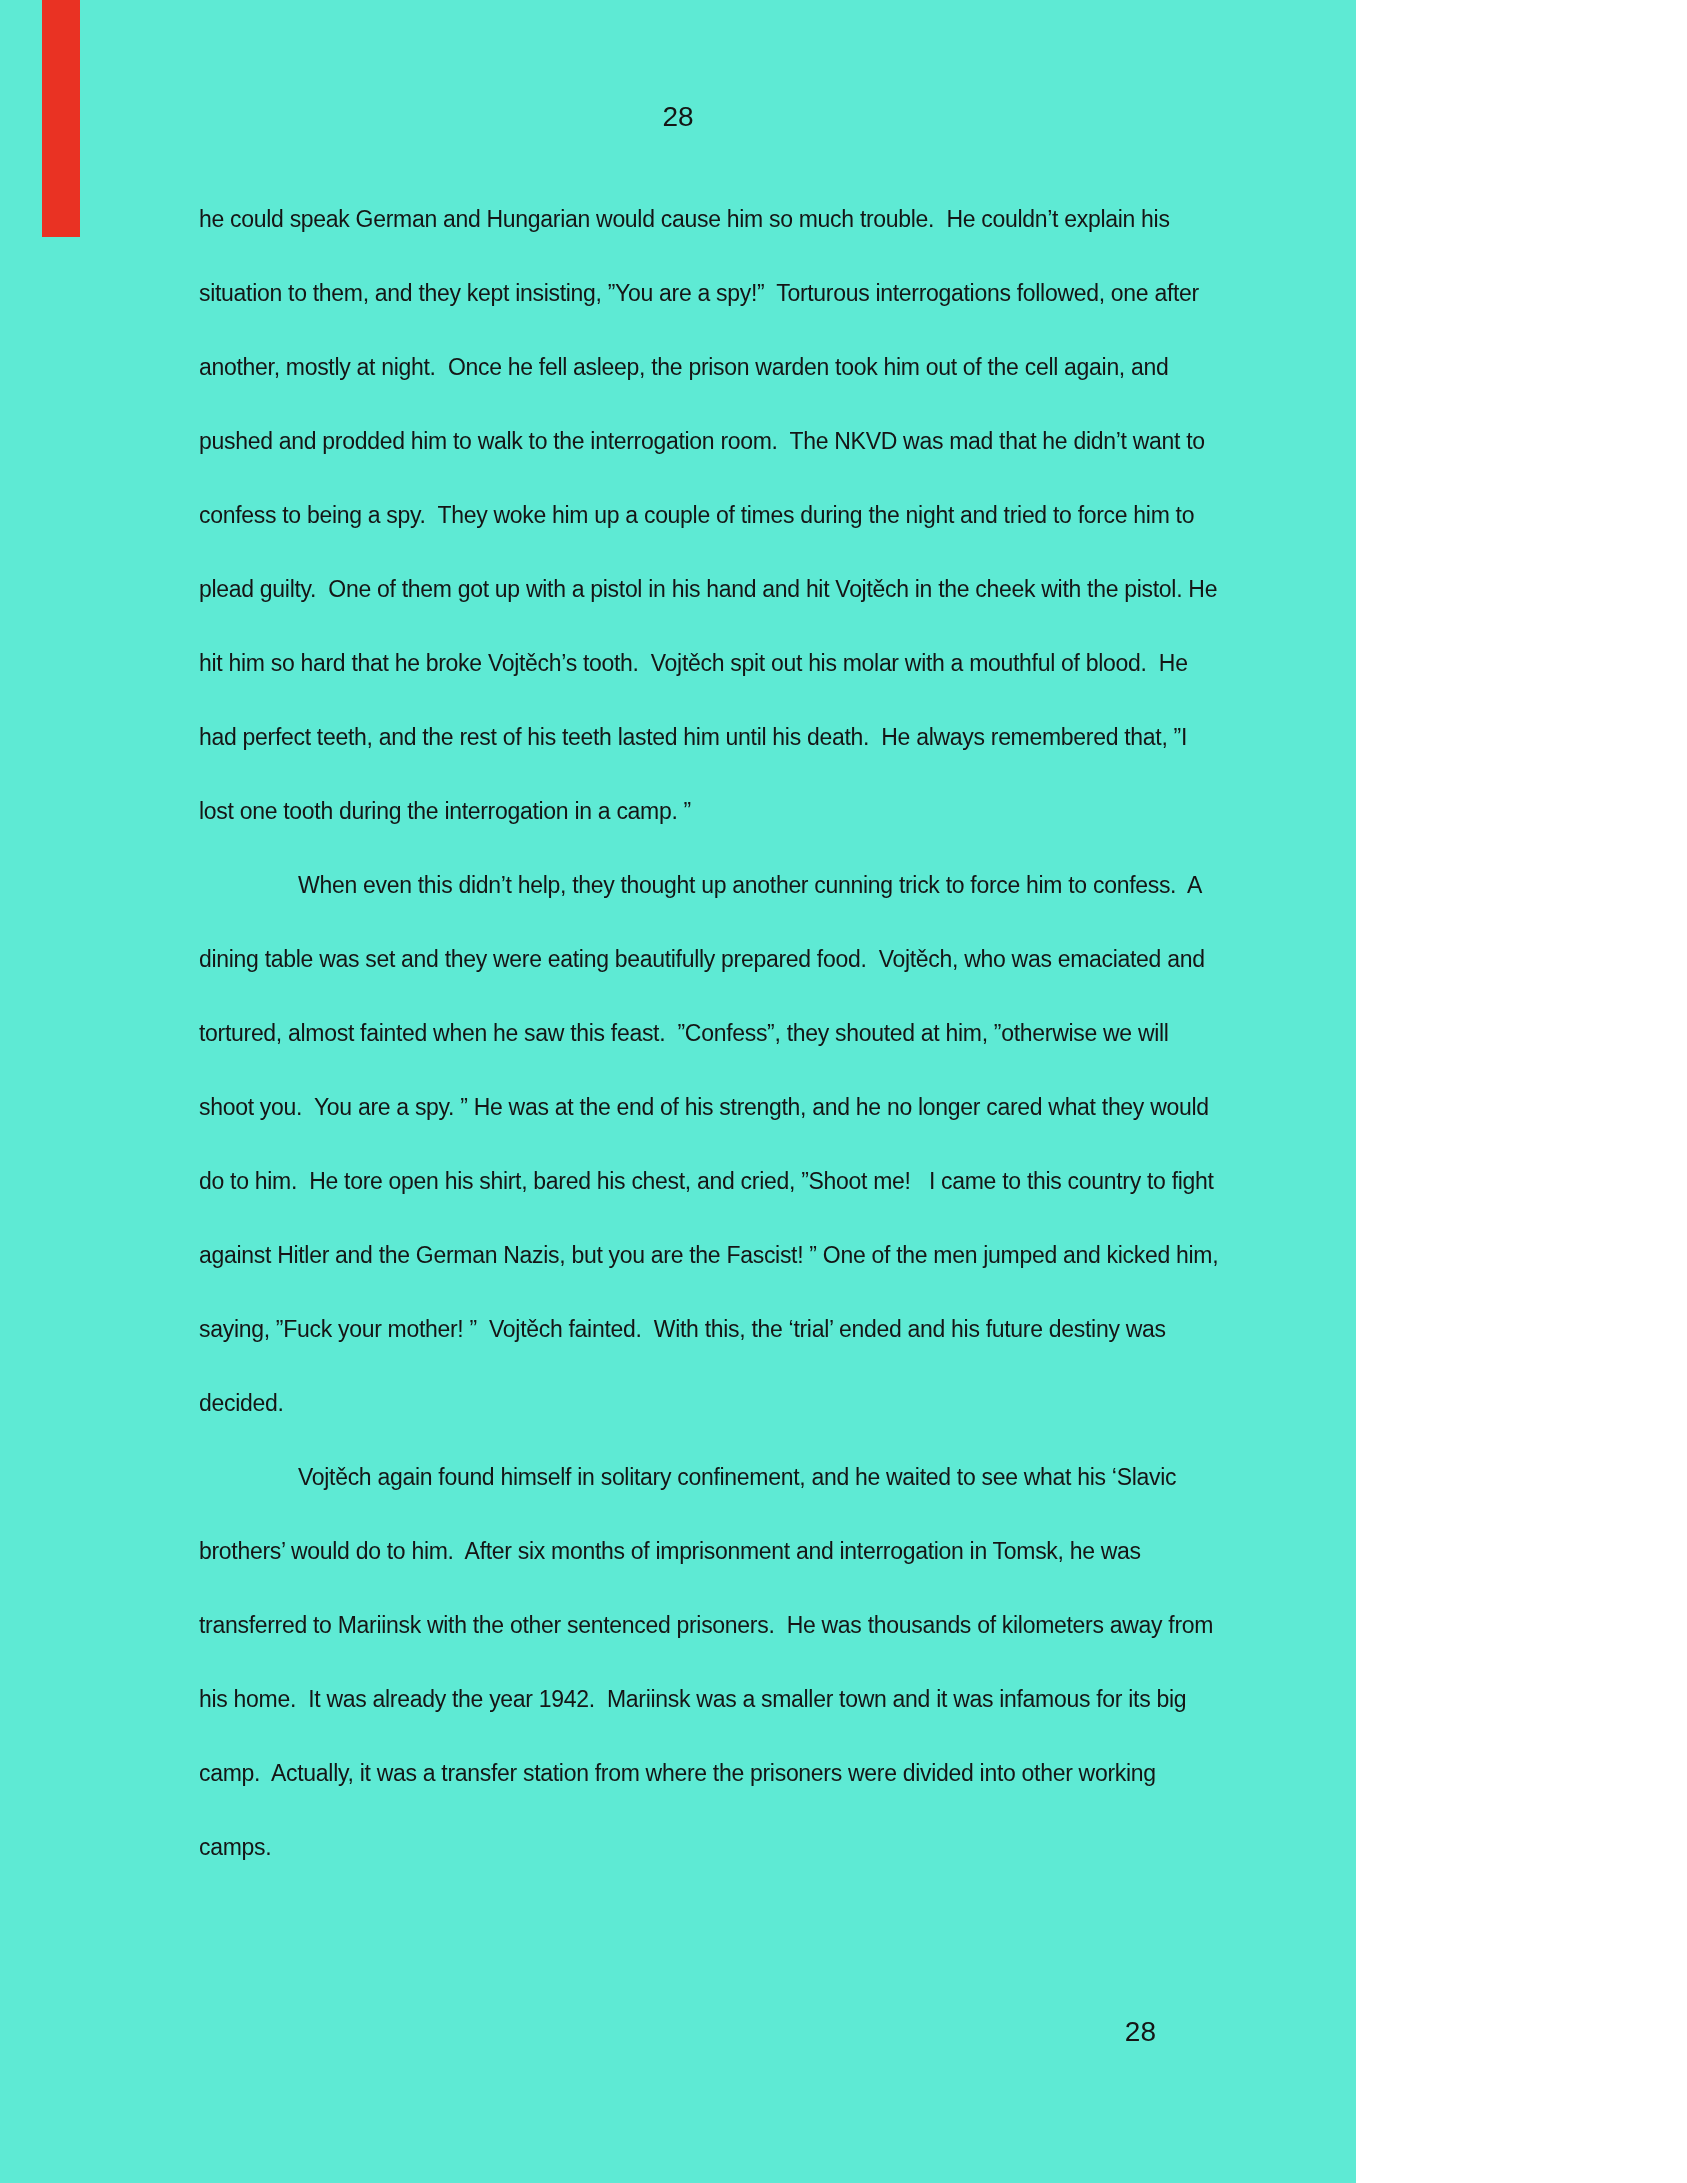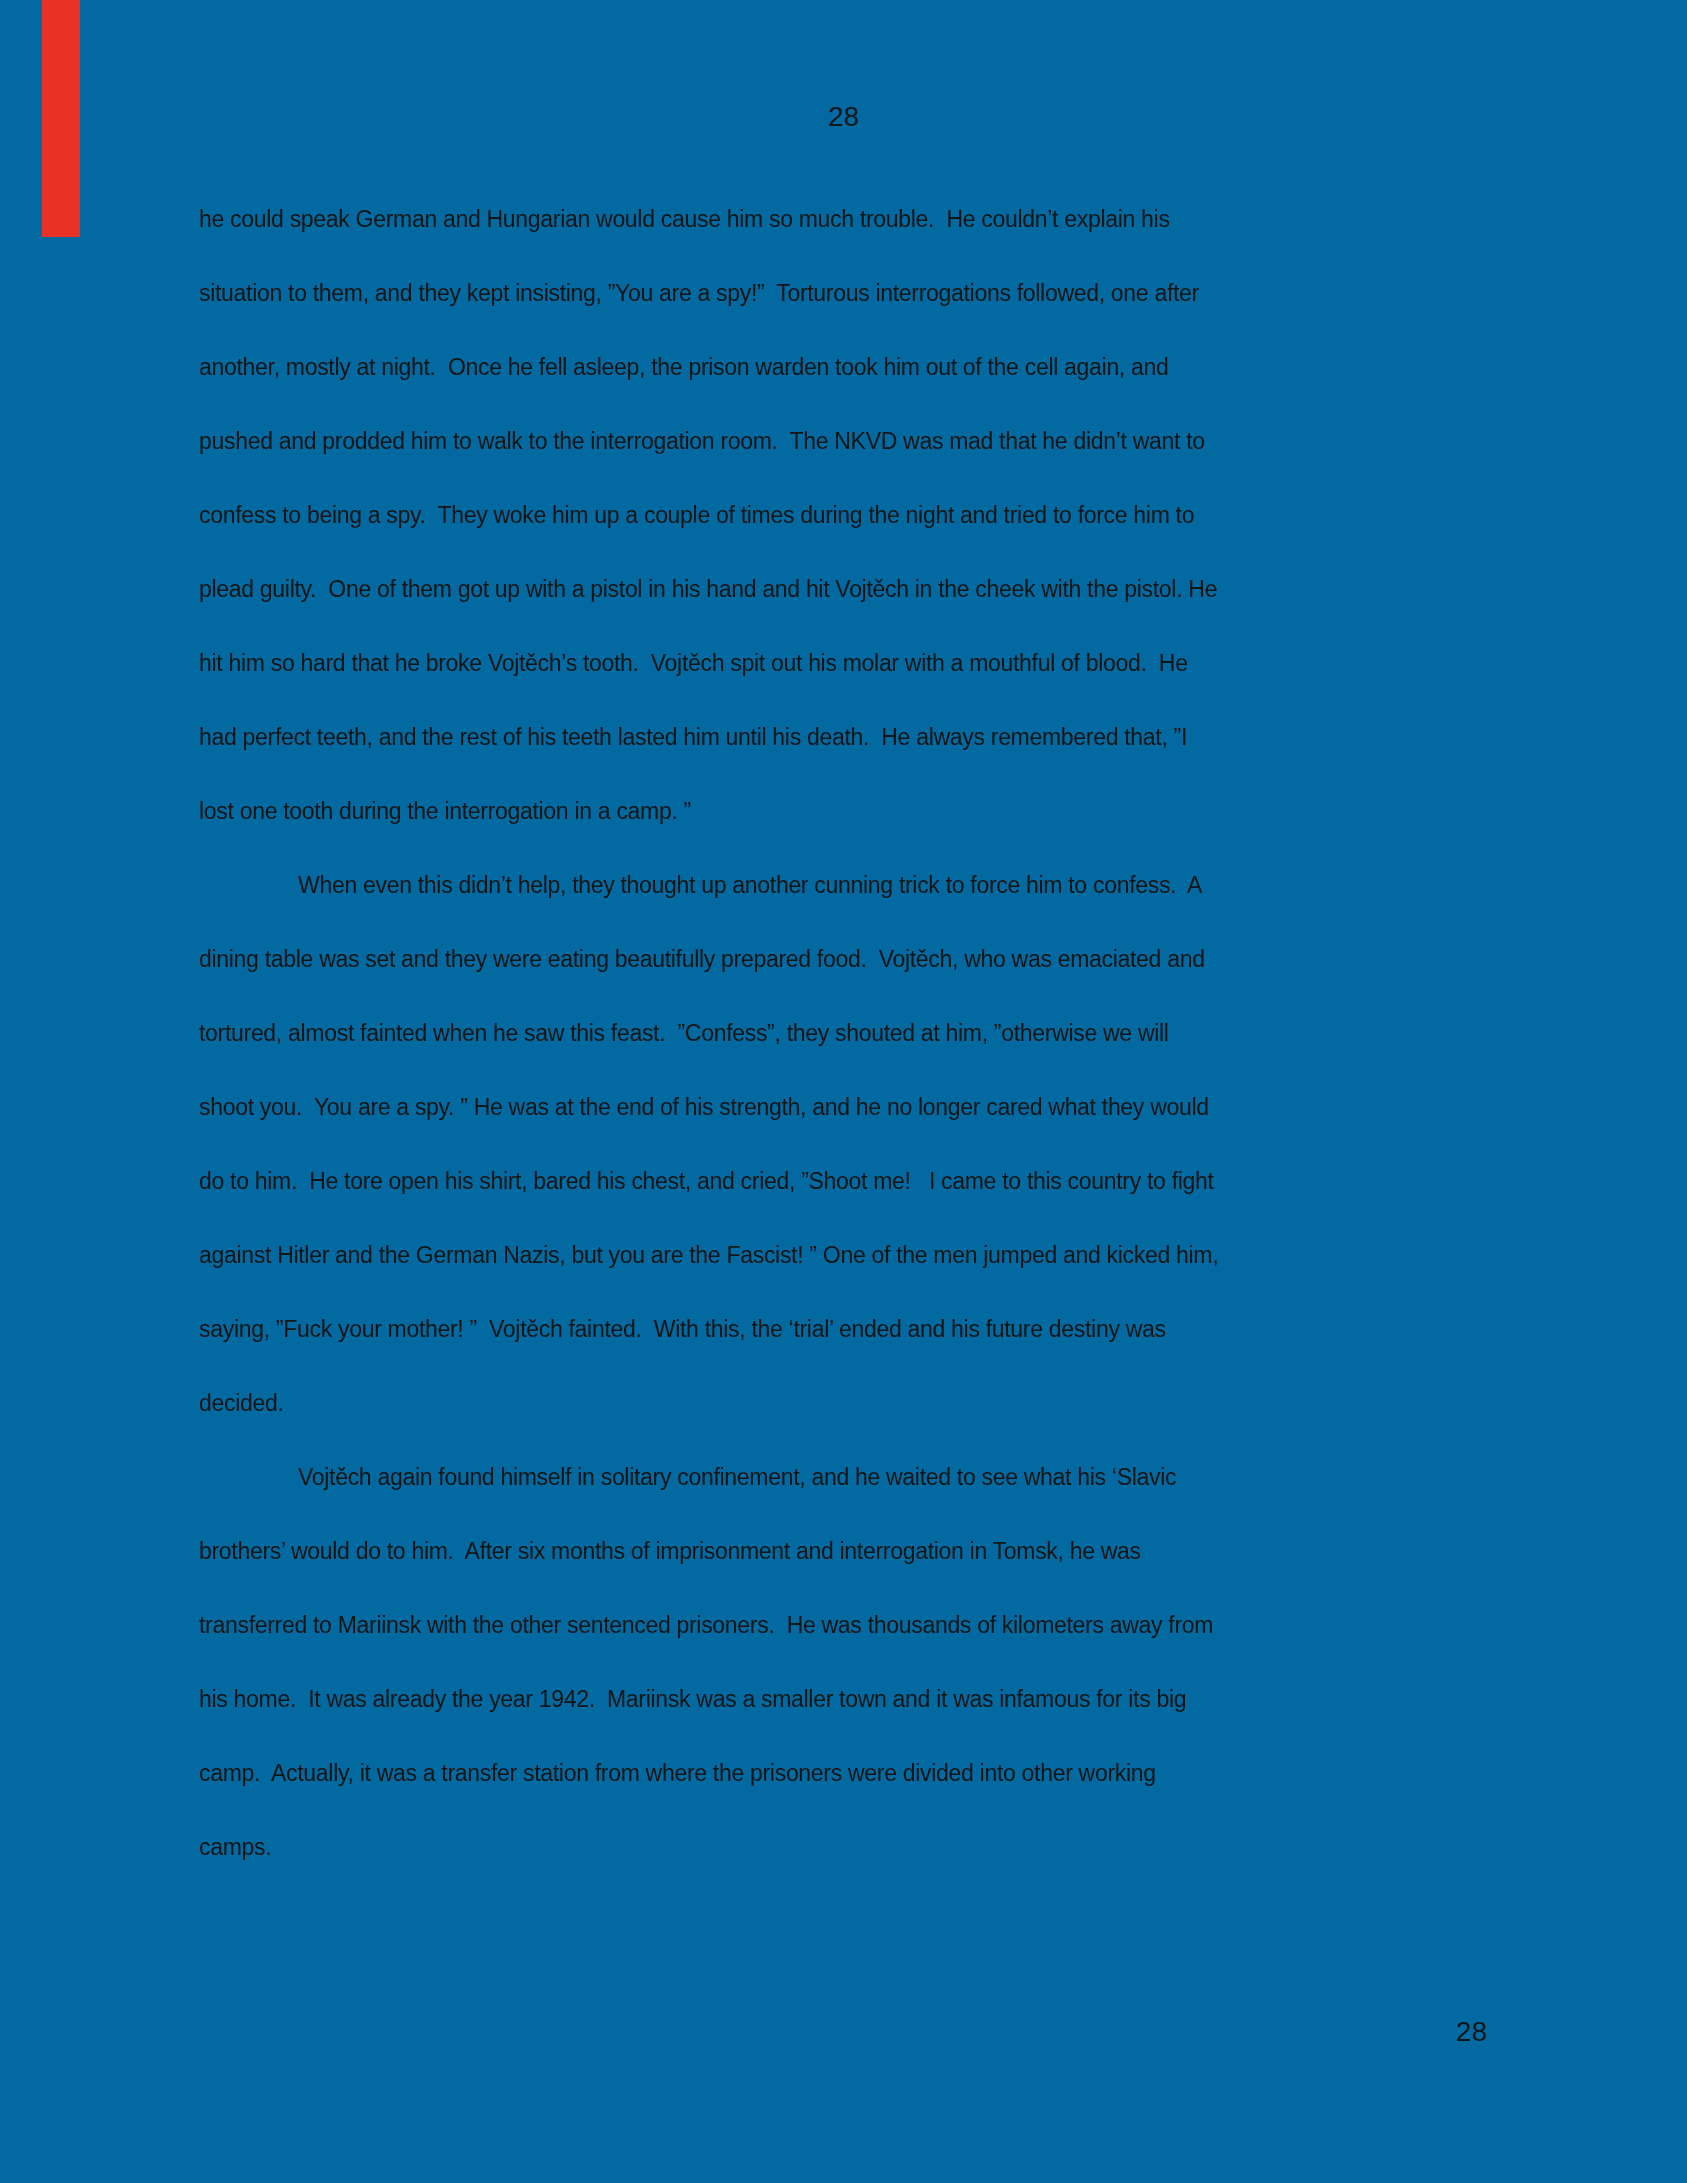--- a/index.html
+++ b/index.html
@@ -1,20 +1,20 @@
 <!DOCTYPE html>
 <html style="font-size:10.6px"><head>
 <meta charset="utf-8">
 <style>
   html, body { margin: 0; padding: 0; background: #ffffff; }
   .page {
     position: relative;
-    width: 1687px;
+    width: 1356px;
     height: 2183px;
-    background: #0369a1;
+    background: #5eead4;
     font-family: "Liberation Sans", "DejaVu Sans", sans-serif;
     color: #151515;
     overflow: hidden;
   }
   .red-marker {
     position: absolute;
     left: 42px;
     top: 0;
     width: 38px;
     height: 237px;

